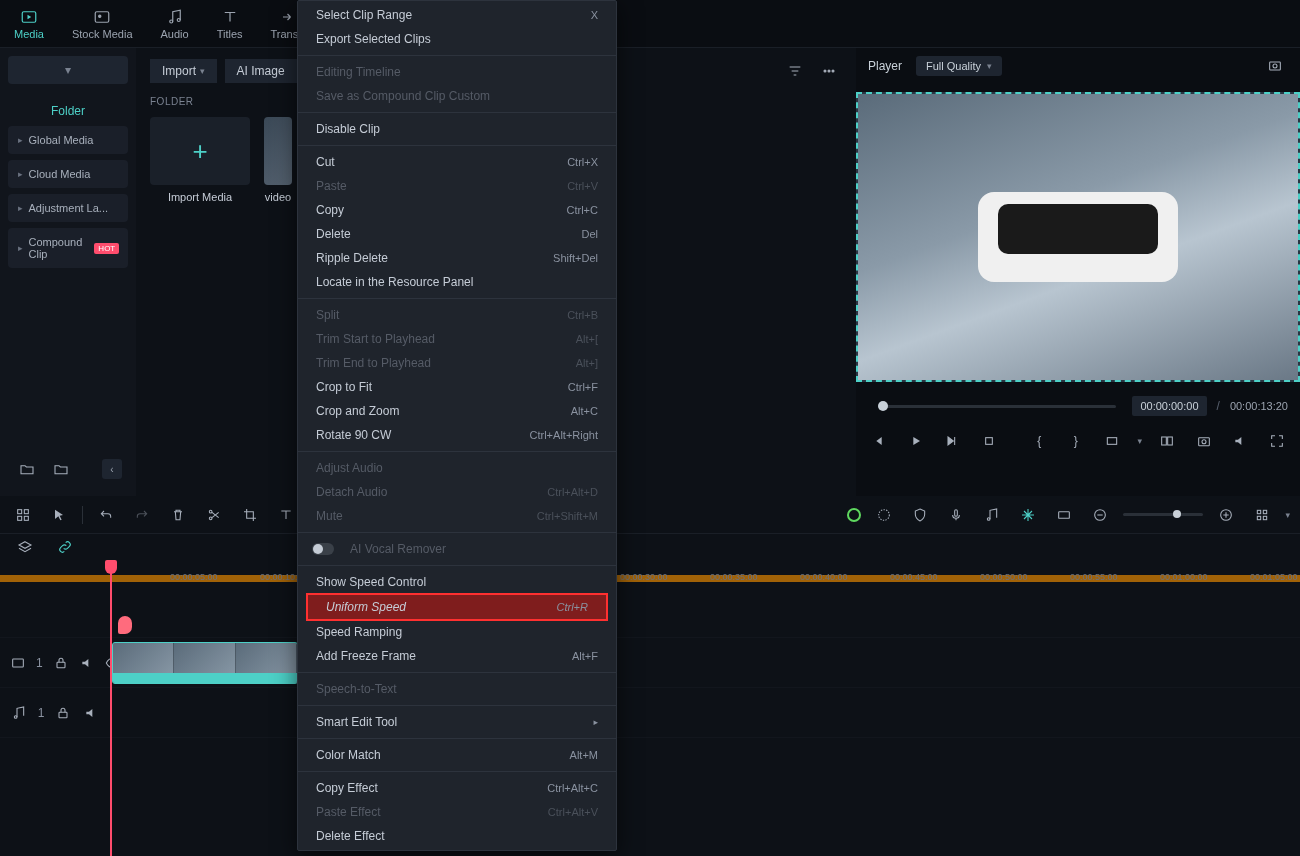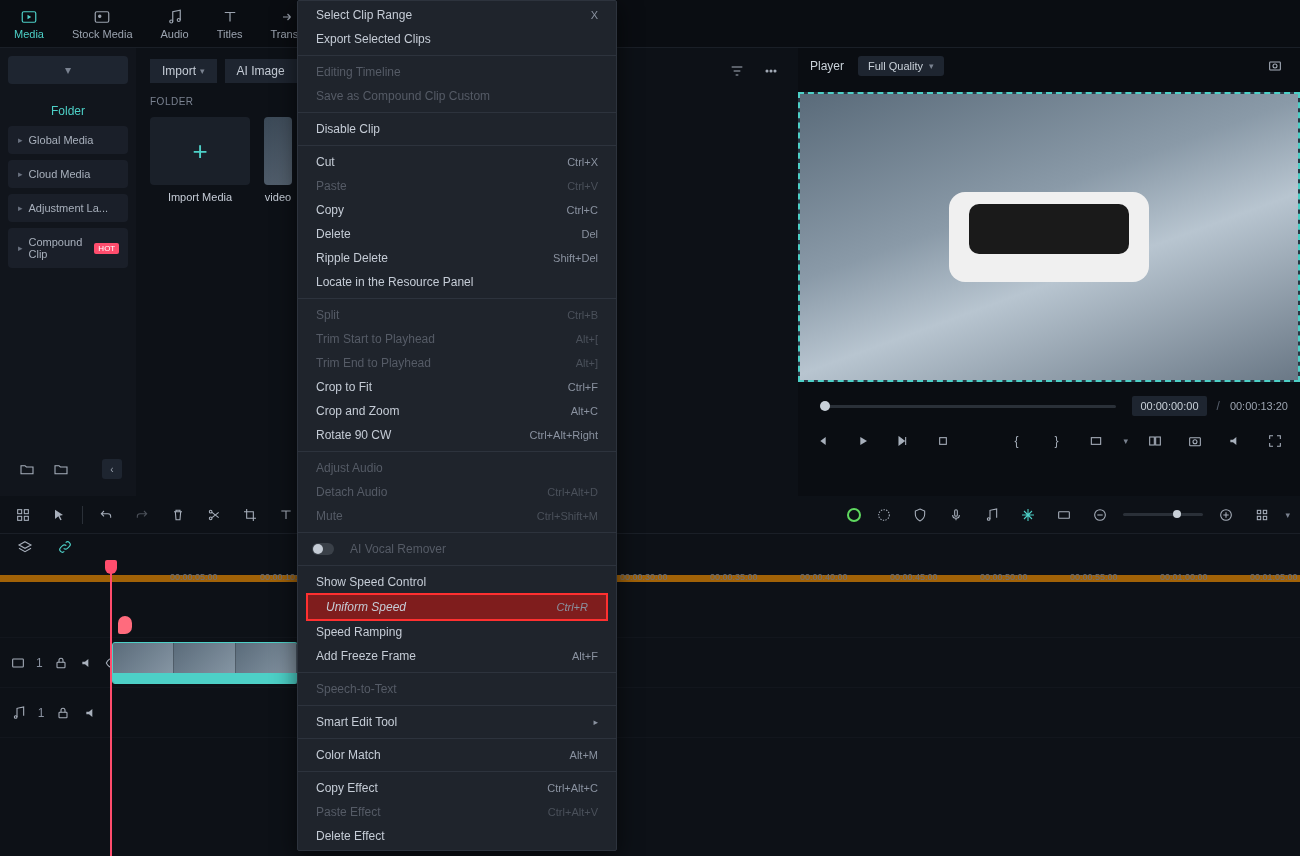--- a/index.html
+++ b/index.html
@@ -27,21 +27,21 @@
 .pill .dd { font-size: 9px; color: #7a8290; }
 .icon-btn { width: 26px; height: 26px; display: flex; align-items: center; justify-content: center; color: #a8b0bc; cursor: pointer; border-radius: 3px; }
 .folder-label { color: #7a8290; font-size: 10px; letter-spacing: 0.5px; margin-bottom: 10px; }
 .thumbs { display: flex; gap: 14px; }
 .thumb { width: 100px; display: flex; flex-direction: column; align-items: center; gap: 6px; }
 .thumb-box { width: 100px; height: 68px; background: #1a2029; border-radius: 4px; display: flex; align-items: center; justify-content: center; }
 .plus { color: #4dd0c7; font-size: 26px; font-weight: 200; }
 .thumb-box.video { background: linear-gradient(135deg, #3a4856, #556270); position: relative; width: 28px; }
 .thumb-label { font-size: 11px; color: #c5ccd6; }
 
-.player-panel { width: 502px; background: #0a0d12; display: flex; flex-direction: column; }
+.player-panel { width: 444px; background: #0a0d12; display: flex; flex-direction: column; }
 .player-header { height: 36px; display: flex; align-items: center; padding: 0 12px; gap: 14px; }
 .player-header .sel { background: #1e2530; padding: 4px 10px; border-radius: 3px; display: flex; align-items: center; gap: 6px; font-size: 11px; }
 .snapshot { margin-left: auto; color: #a8b0bc; }
 .preview { margin: 8px 0 8px 0; height: 290px; background: #2a3542; border: 2px dashed #4dd0c7; position: relative; overflow: hidden; }
 .preview-img { width: 100%; height: 100%; background: linear-gradient(160deg, #5a6b7a 0%, #8a9aa8 40%, #b8c5d0 60%, #6a7886 100%); display: flex; align-items: center; justify-content: center; }
 .vr-headset { width: 200px; height: 90px; background: #f0f0f0; border-radius: 16px; position: relative; }
 .vr-headset::before { content: ''; position: absolute; top: 12px; left: 20px; right: 20px; height: 50px; background: #1a1a1a; border-radius: 10px; }
 .play-controls { display: flex; align-items: center; padding: 6px 12px; gap: 6px; }
 .scrubber { flex: 1; height: 3px; background: #2a3038; border-radius: 2px; margin: 0 10px; position: relative; }
 .scrubber::before { content: ''; position: absolute; left: 0; width: 10px; height: 10px; background: #c9d1d9; border-radius: 50%; top: -4px; }

